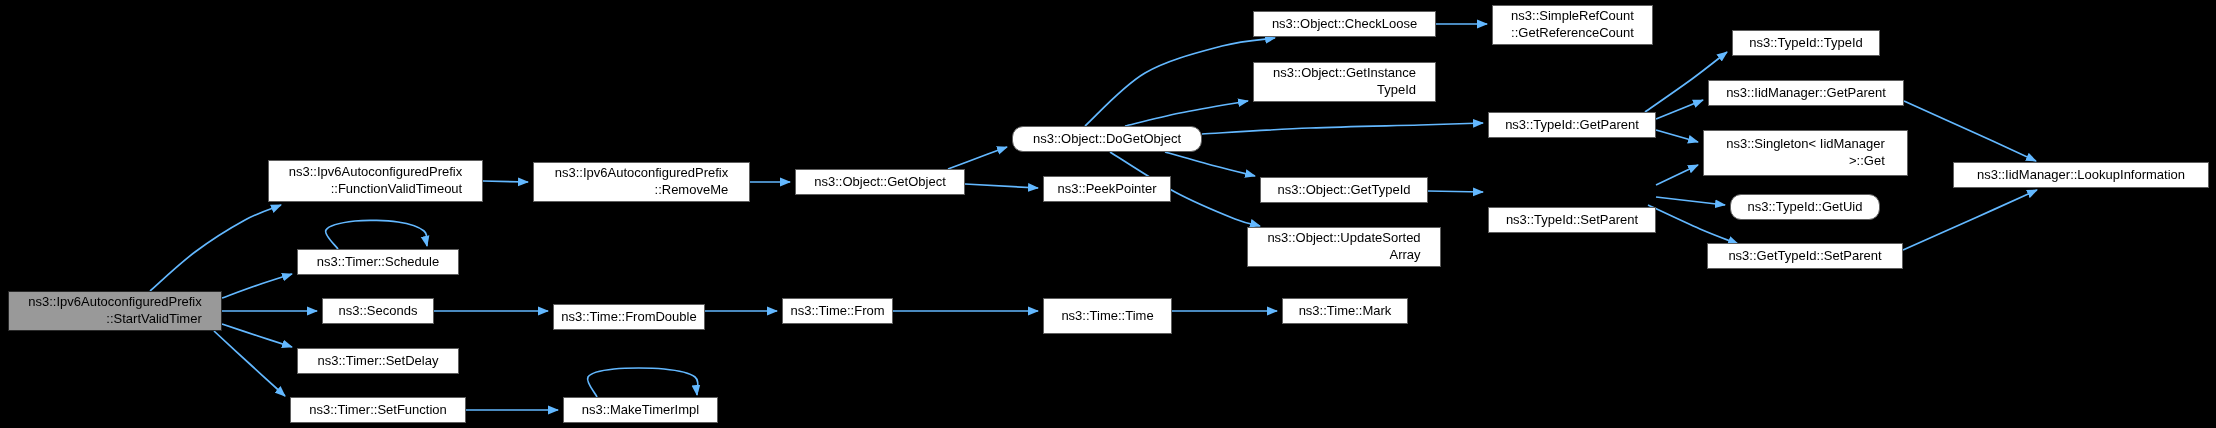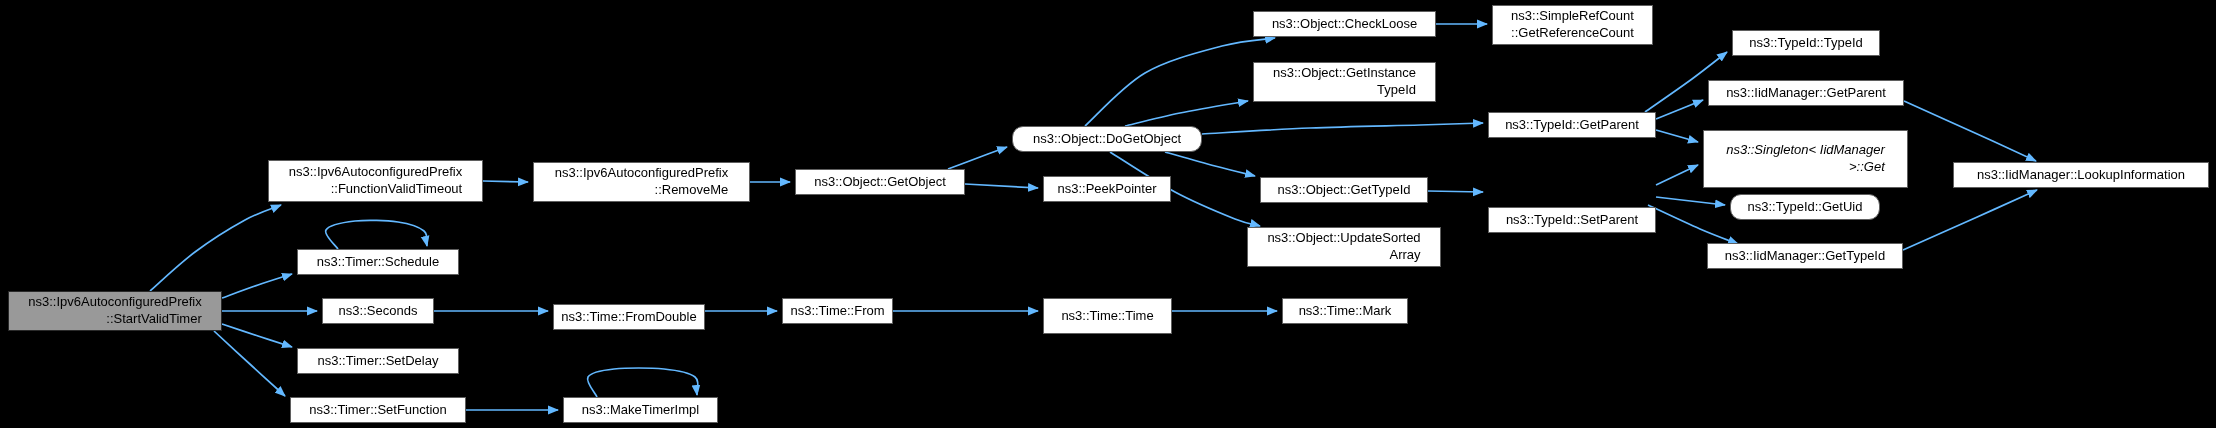--- a/index.html
+++ b/index.html
@@ -89,24 +89,24 @@
 ::GetReferenceCount</div>
       <div class="node" style="left: 1253px; top: 62px; width: 183px; height: 40px;">ns3::Object::GetInstance
 TypeId</div>
       <div class="node" style="left: 1260px; top: 177px; width: 168px; height: 26px;">ns3::Object::GetTypeId</div>
       <div class="node" style="left: 1247px; top: 227px; width: 194px; height: 40px;">ns3::Object::UpdateSorted
 Array</div>
       <div class="node" style="left: 1488px; top: 112px; width: 168px; height: 26px;">ns3::TypeId::GetParent</div>
       <div class="node" style="left: 1488px; top: 179px; width: 168px; height: 26px; margin-top: 28px;">ns3::TypeId::SetParent</div>
       <div class="node" style="left: 1732px; top: 30px; width: 148px; height: 26px;">ns3::TypeId::TypeId</div>
       <div class="node" style="left: 1708px; top: 80px; width: 196px; height: 26px;">ns3::IidManager::GetParent</div>
-      <div class="node" style="left: 1703px; top: 130px; width: 205px; height: 58px; font-style: italic;">ns3::Singleton&lt; IidManager
+      <div class="node" style="left: 1703px; top: 130px; width: 205px; height: 46px;">ns3::Singleton&lt; IidManager
 &gt;::Get</div>
       <div class="node" style="left: 1730px; top: 194px; width: 150px; height: 26px; border-radius: 11px;">ns3::TypeId::GetUid</div>
-      <div class="node" style="left: 1707px; top: 243px; width: 196px; height: 26px;">ns3::IidManager::GetTypeId</div>
+      <div class="node" style="left: 1707px; top: 243px; width: 196px; height: 26px;">ns3::GetTypeId::SetParent</div>
       <div class="node" style="left: 1953px; top: 162px; width: 256px; height: 26px;">ns3::IidManager::LookupInformation</div>
       <div class="node" style="left: 297px; top: 249px; width: 162px; height: 26px;">ns3::Timer::Schedule</div>
       <div class="node" style="left: 322px; top: 298px; width: 112px; height: 26px;">ns3::Seconds</div>
       <div class="node" style="left: 297px; top: 348px; width: 162px; height: 26px;">ns3::Timer::SetDelay</div>
       <div class="node" style="left: 290px; top: 397px; width: 176px; height: 26px;">ns3::Timer::SetFunction</div>
       <div class="node" style="left: 563px; top: 397px; width: 155px; height: 26px;">ns3::MakeTimerImpl</div>
       <div class="node" style="left: 553px; top: 304px; width: 152px; height: 26px;">ns3::Time::FromDouble</div>
       <div class="node" style="left: 782px; top: 298px; width: 111px; height: 26px;">ns3::Time::From</div>
       <div class="node" style="left: 1043px; top: 298px; width: 129px; height: 36px;">ns3::Time::Time</div>
       <div class="node" style="left: 1282px; top: 298px; width: 126px; height: 26px;">ns3::Time::Mark</div>

